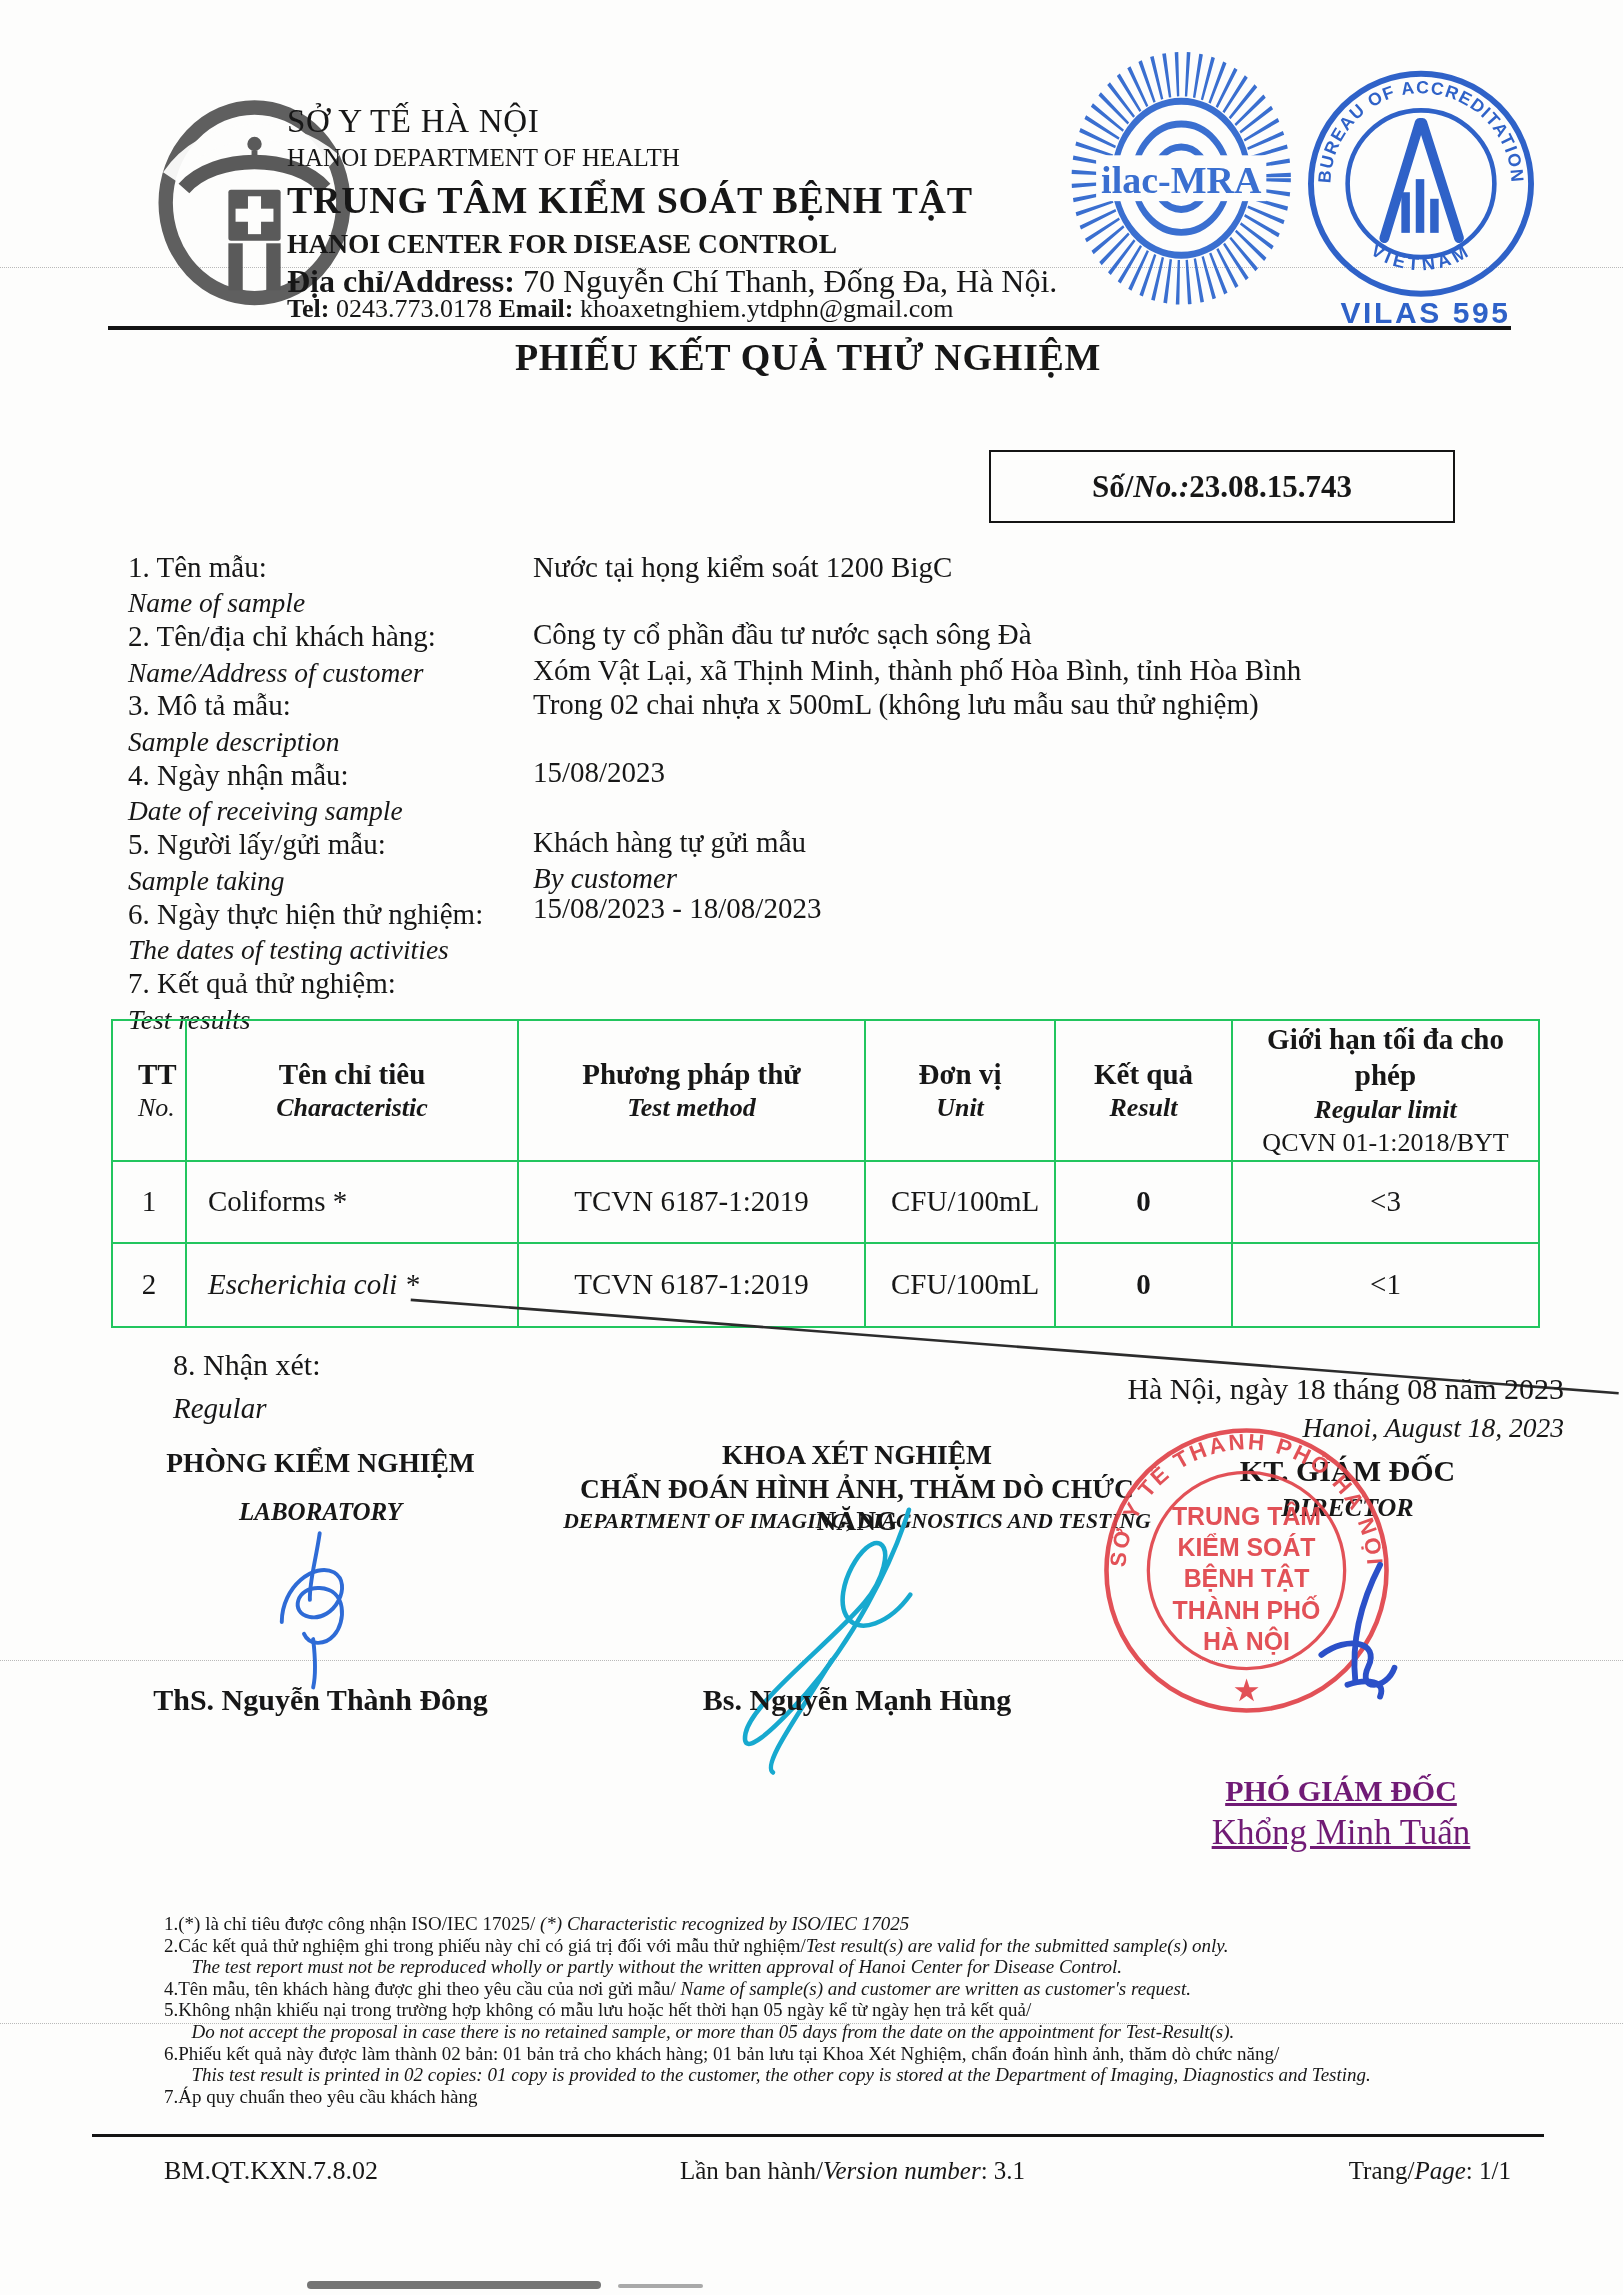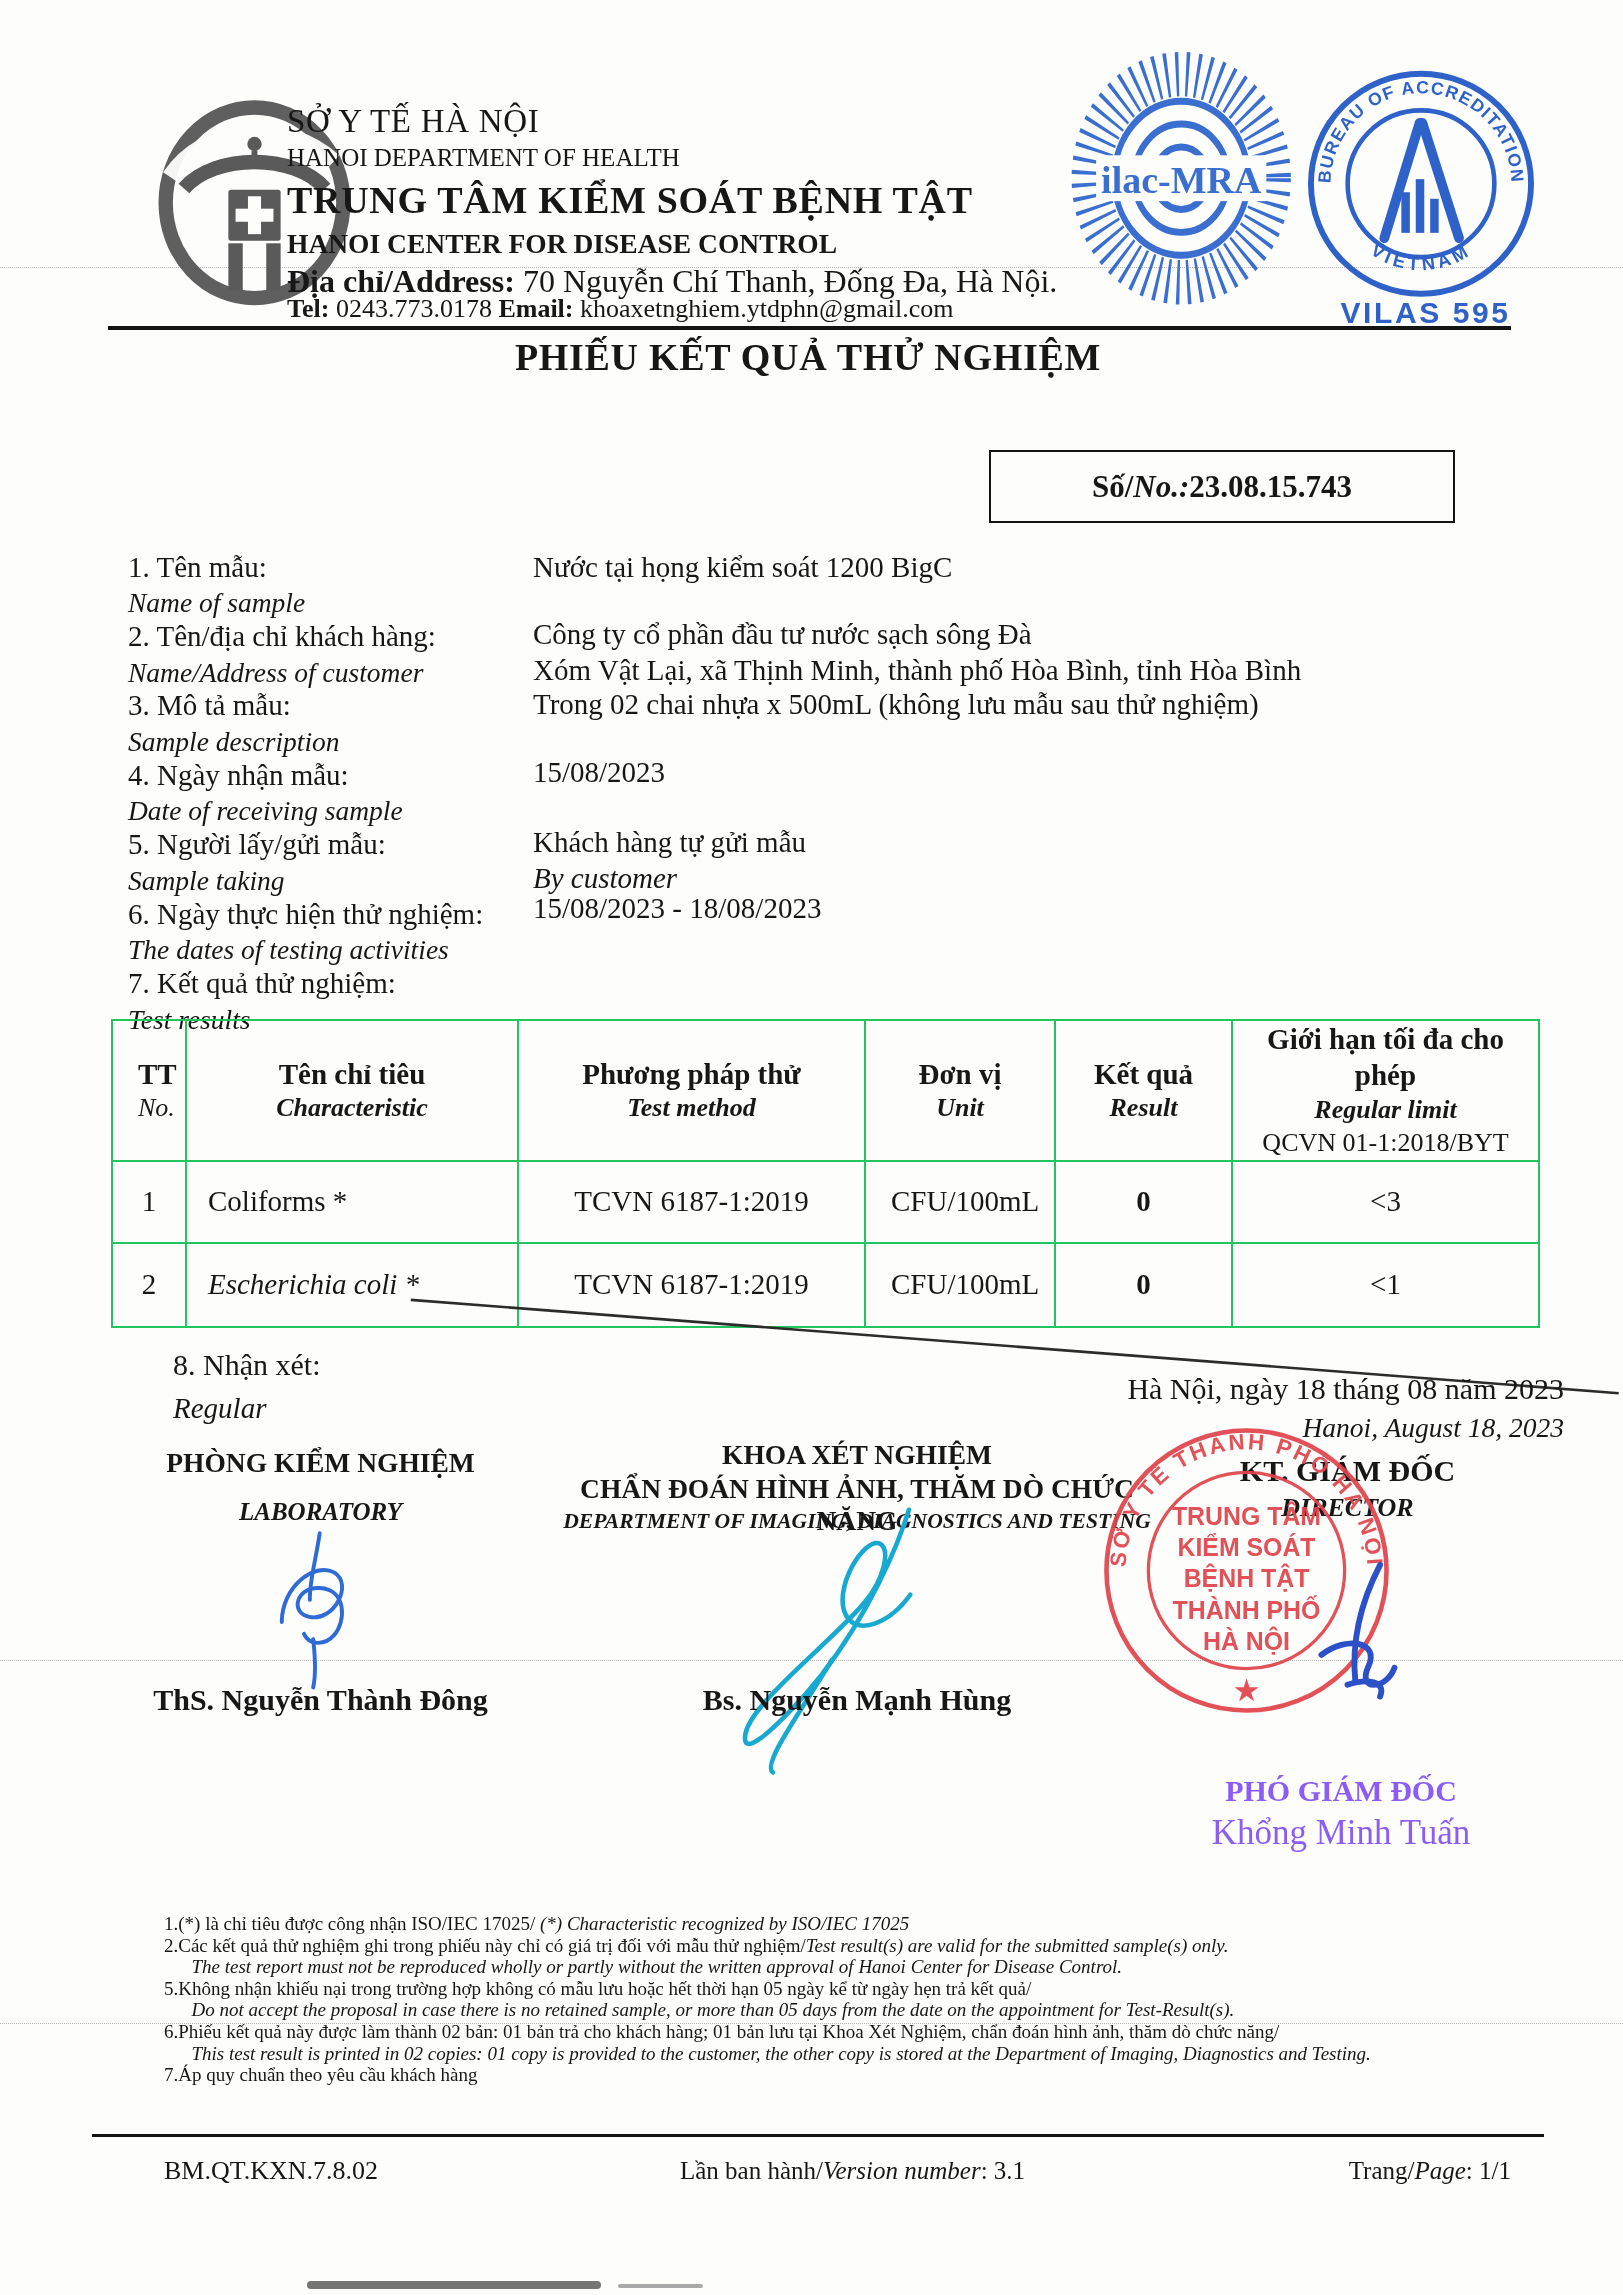--- a/index.html
+++ b/index.html
@@ -4,21 +4,21 @@
 <title>Test Report</title>
 <style>
   html,body{margin:0;padding:0;background:#9a9a9a;}
   .page{position:relative;width:1623px;height:2295px;margin:0 auto;background:#fdfdfc;
         font-family:"Liberation Serif",serif;color:#171717;overflow:hidden;}
   .abs{position:absolute;}
   .b{font-weight:700;}
   .i{font-style:italic;}
   .ctr{text-align:center;}
   .rt{text-align:right;}
-  .red{color:#8b5cf6;}
+  .red{color:#701a75;text-decoration:underline;}
   .blue{color:#2f62c8;}
   .sans{font-family:"Liberation Sans",sans-serif;}
   .dotline{border-top:1.3px dotted #b9b9b9;height:0;}
   .rule{background:#141414;}
   
   .hdr-line{left:287px;width:1021px;text-align:left;font-family:Liberation Serif, serif;}
   
   .nobox{left:989px;top:450px;width:462px;height:69px;border:2.6px solid #141414;
          display:flex;align-items:center;justify-content:center;font-size:31px;font-weight:700;}
   
@@ -269,20 +269,21 @@
   <div class="abs ctr b" style="left:111px;top:1683px;width:419px;font-size:30px;">ThS. Nguyễn Thành Đông</div>
   <div class="abs ctr b" style="left:628px;top:1683px;width:458px;font-size:30px;">Bs. Nguyễn Mạnh Hùng</div>
 
   <div class="abs ctr b red" style="left:1125px;top:1774px;width:432px;font-size:30px;">PHÓ GIÁM ĐỐC</div>
   <div class="abs ctr red" style="left:1125px;top:1813px;width:432px;font-size:35px;">Khổng Minh Tuấn</div>
 
   <div class="abs fn" style="top:1913px;">
     <div><span>1.(*) là chỉ tiêu được công nhận ISO/IEC 17025/ </span><span class="en">(*) Characteristic recognized by ISO/IEC 17025</span></div>
     <div><span>2.Các kết quả thử nghiệm ghi trong phiếu này chỉ có giá trị đối với mẫu thử nghiệm/</span><span class="en">Test result(s) are valid for the submitted sample(s) only.</span></div>
     <div><span class="en fn-ind">The test report must not be reproduced wholly or partly without the written approval of Hanoi Center for Disease Control.</span></div>
+    <div><span>4.Tên mẫu, tên khách hàng được ghi theo yêu cầu của nơi gửi mẫu/ </span><span class="en">Name of sample(s) and customer are written as customer's request.</span></div>
     <div><span>5.Không nhận khiếu nại trong trường hợp không có mẫu lưu hoặc hết thời hạn 05 ngày kể từ ngày hẹn trả kết quả/</span><span class="en fn-ind">Do not accept the proposal in case there is no retained sample, or more than 05 days from the date on the appointment for Test-Result(s).</span></div>
     <div><span>6.Phiếu kết quả này được làm thành 02 bản: 01 bản trả cho khách hàng; 01 bản lưu tại Khoa Xét Nghiệm, chẩn đoán hình ảnh, thăm dò chức năng/</span><span class="en fn-ind">This test result is printed in 02 copies: 01 copy is provided to the customer, the other copy is stored at the Department of Imaging, Diagnostics and Testing.</span></div>
     <div><span>7.Áp quy chuẩn theo yêu cầu khách hàng</span></div>
   </div>
 
   <div class="abs rule" style="left:92px;top:2134px;width:1452px;height:2.6px;"></div>
 
   <div class="abs" style="left:164px;top:2156px;font-size:26px;">BM.QT.KXN.7.8.02</div>
   <div class="abs" style="left:680px;top:2157px;font-size:25px;">
     <span>Lần ban hành/</span><span class="i">Version number</span><span>: 3.1</span>

